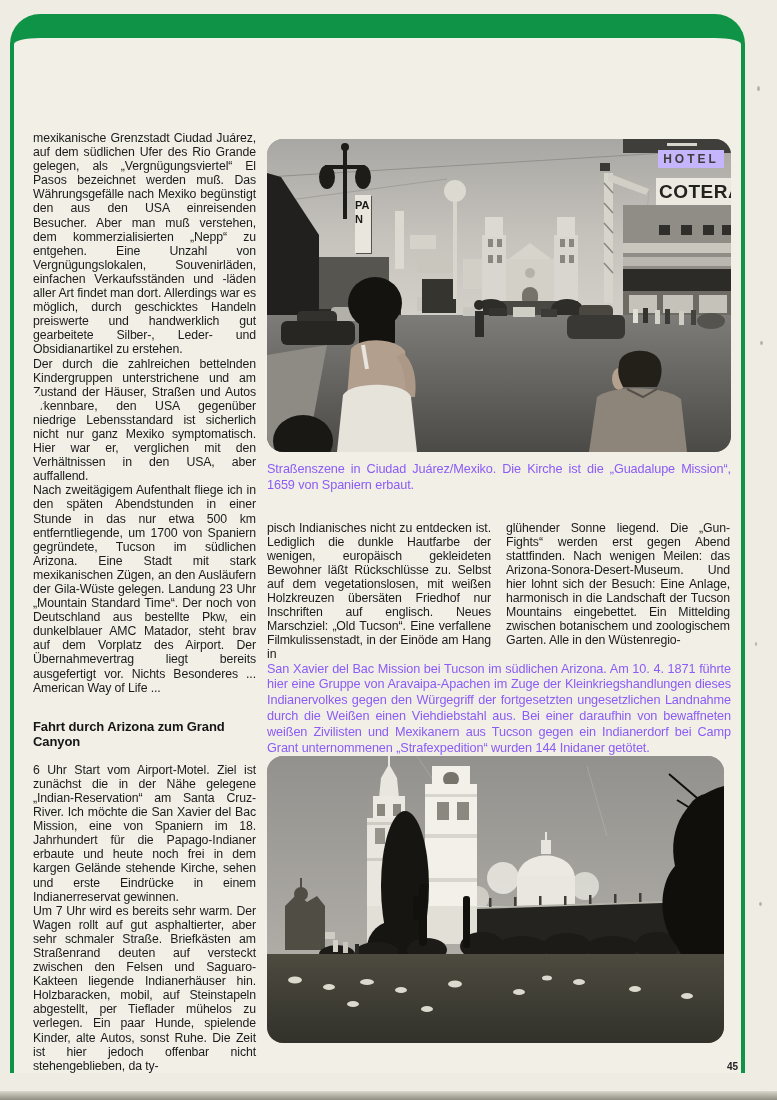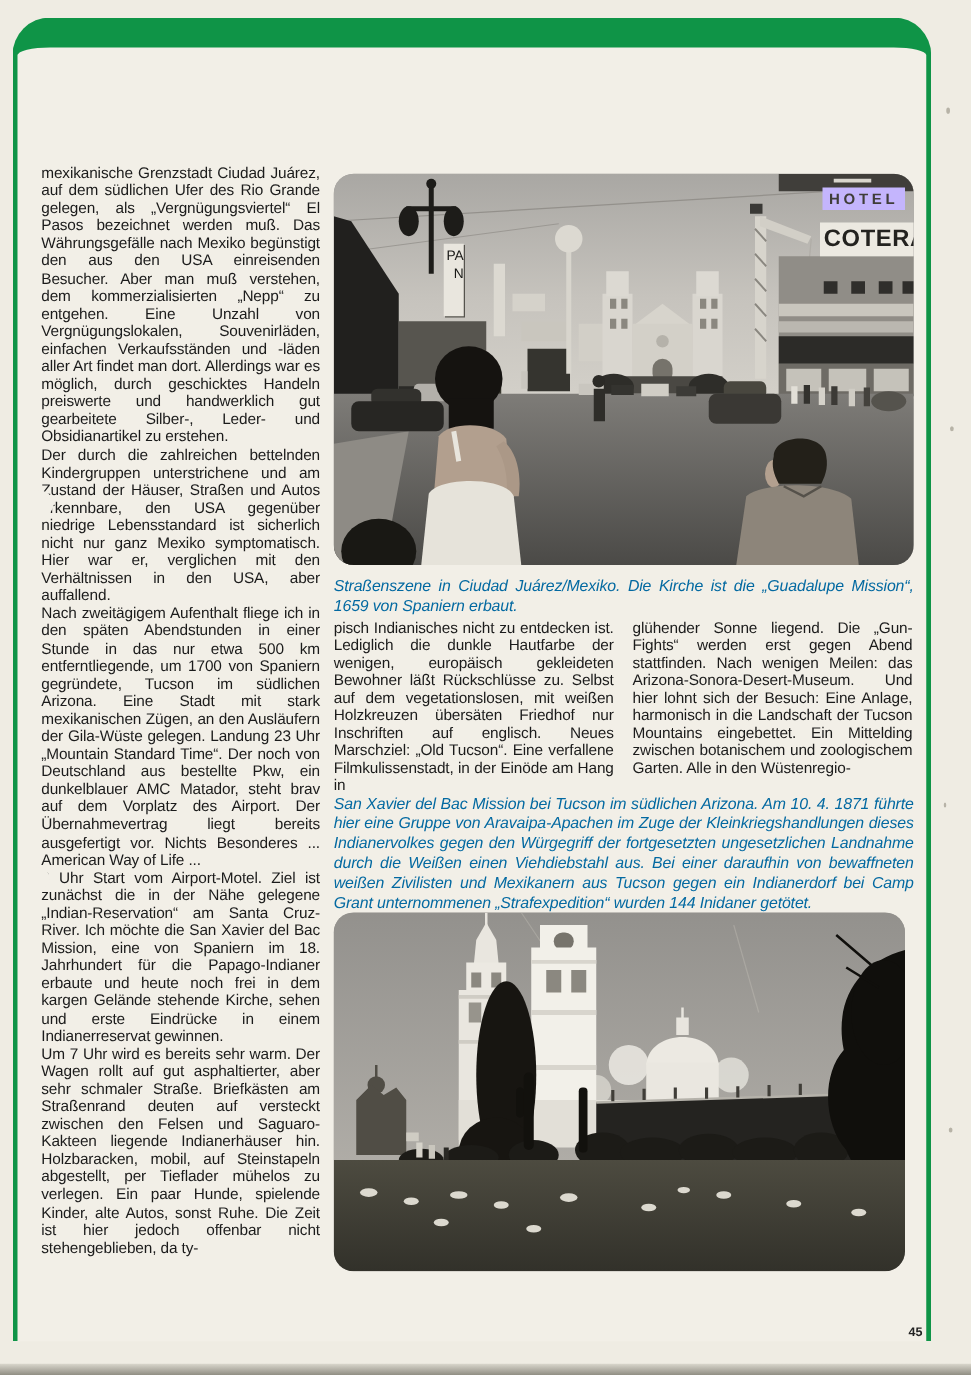--- a/index.html
+++ b/index.html
@@ -35,34 +35,34 @@
 
   .photo {
     position: relative; overflow: hidden; border-radius: 16px;
     background: #9a9894;
   }
   .photo-street { width: 464px; height: 313px; }
   .photo-mission { width: 457px; height: 287px; margin-top: 36px; }
   .photo svg { display: block; width: 100%; height: 100%; }
 
   .caption {
-    margin: 0; font-style: italic; font-size: 12.7px; line-height: 15.8px;
-    color: #0369a1; text-align: justify; letter-spacing: -0.1px;
+    margin: 0; font-size: 12.7px; line-height: 15.8px;
+    color: #8b5cf6; text-align: justify; letter-spacing: -0.1px;
   }
   .caption-street { margin-top: 10px; }
   .caption-mission { }
 
-  .twocol { margin-top: 1px; display: flex; gap: 15px; }
+  .twocol { margin-top: 27px; display: flex; gap: 15px; }
   .twocol p { width: 224px; }
 
   
   .sign-pan {
     position: absolute; left: 88px; top: 56px; width: 16px; height: 58px;
-    background: #e9e6de; color: #191917; font-weight: normal; font-size: 11px;
-    line-height: 14px; text-align: right; word-break: break-all;
+    background: #e9e6de; color: #191917; font-weight: bold; font-size: 11px;
+    line-height: 14px; text-align: left; word-break: break-all;
     padding-top: 3px; box-sizing: border-box; box-shadow: 1px 1px 0 #55534d;
   }
   .sign-hotel {
     position: absolute; left: 391px; top: 11px; width: 66px; height: 18px;
     background: #c4b5fd; color: #3f3d39; font-weight: bold; font-size: 12px;
     letter-spacing: 3px; line-height: 18px; text-align: center; overflow: hidden;
   }
   .sign-cotera {
     position: absolute; left: 389px; top: 39px; width: 75px; height: 27px;
     background: #ece9e1; color: #23221f; font-weight: bold; font-size: 19px;
@@ -93,20 +93,21 @@
 <body>
 
 <div class="page">
 
   <div class="green-frame"></div>
 
   <div class="left-col body-text">
     <p>mexikanische Grenzstadt Ciudad Juárez, auf dem südlichen Ufer des Rio Grande gelegen, als „Vergnügungsviertel“ El Pasos bezeichnet werden muß. Das Währungsgefälle nach Mexiko begünstigt den aus den USA einreisenden Besucher. Aber man muß verstehen, dem kommerzialisierten „Nepp“ zu entgehen. Eine Unzahl von Vergnügungslokalen, Souvenirläden, einfachen Verkaufsständen und -läden aller Art findet man dort. Allerdings war es möglich, durch geschicktes Handeln preiswerte und handwerklich gut gearbeitete Silber-, Leder- und Obsidianartikel zu erstehen.</p>
     <p>Der durch die zahlreichen bettelnden Kindergruppen unterstrichene und am Zustand der Häuser, Straßen und Autos erkennbare, den USA gegenüber niedrige Lebensstandard ist sicherlich nicht nur ganz Mexiko symptomatisch. Hier war er, verglichen mit den Verhältnissen in den USA, aber auffallend.</p>
     <p>Nach zweitägigem Aufenthalt fliege ich in den späten Abendstunden in einer Stunde in das nur etwa 500 km entferntliegende, um 1700 von Spaniern gegründete, Tucson im südlichen Arizona. Eine Stadt mit stark mexikanischen Zügen, an den Ausläufern der Gila-Wüste gelegen. Landung 23 Uhr „Mountain Standard Time“. Der noch von Deutschland aus bestellte Pkw, ein dunkelblauer AMC Matador, steht brav auf dem Vorplatz des Airport. Der Übernahmevertrag liegt bereits ausgefertigt vor. Nichts Besonderes ... American Way of Life ...</p>
+    <h2 class="heading">Fahrt durch Arizona zum Grand Canyon</h2>
     <p>6 Uhr Start vom Airport-Motel. Ziel ist zunächst die in der Nähe gelegene „Indian-Reservation“ am Santa Cruz-River. Ich möchte die San Xavier del Bac Mission, eine von Spaniern im 18. Jahrhundert für die Papago-Indianer erbaute und heute noch frei in dem kargen Gelände stehende Kirche, sehen und erste Eindrücke in einem Indianerreservat gewinnen.</p>
     <p>Um 7 Uhr wird es bereits sehr warm. Der Wagen rollt auf gut asphaltierter, aber sehr schmaler Straße. Briefkästen am Straßenrand deuten auf versteckt zwischen den Felsen und Saguaro-Kakteen liegende Indianerhäuser hin. Holzbaracken, mobil, auf Steinstapeln abgestellt, per Tieflader mühelos zu verlegen. Ein paar Hunde, spielende Kinder, alte Autos, sonst Ruhe. Die Zeit ist hier jedoch offenbar nicht stehengeblieben, da ty-</p>
   </div>
 
   <div class="right-region">
 
     <figure class="photo photo-street" style="margin:0">
       <svg viewBox="0 0 464 313" preserveAspectRatio="none">
         <defs>
           <linearGradient id="sky1" x1="0" y1="0" x2="0" y2="1">

